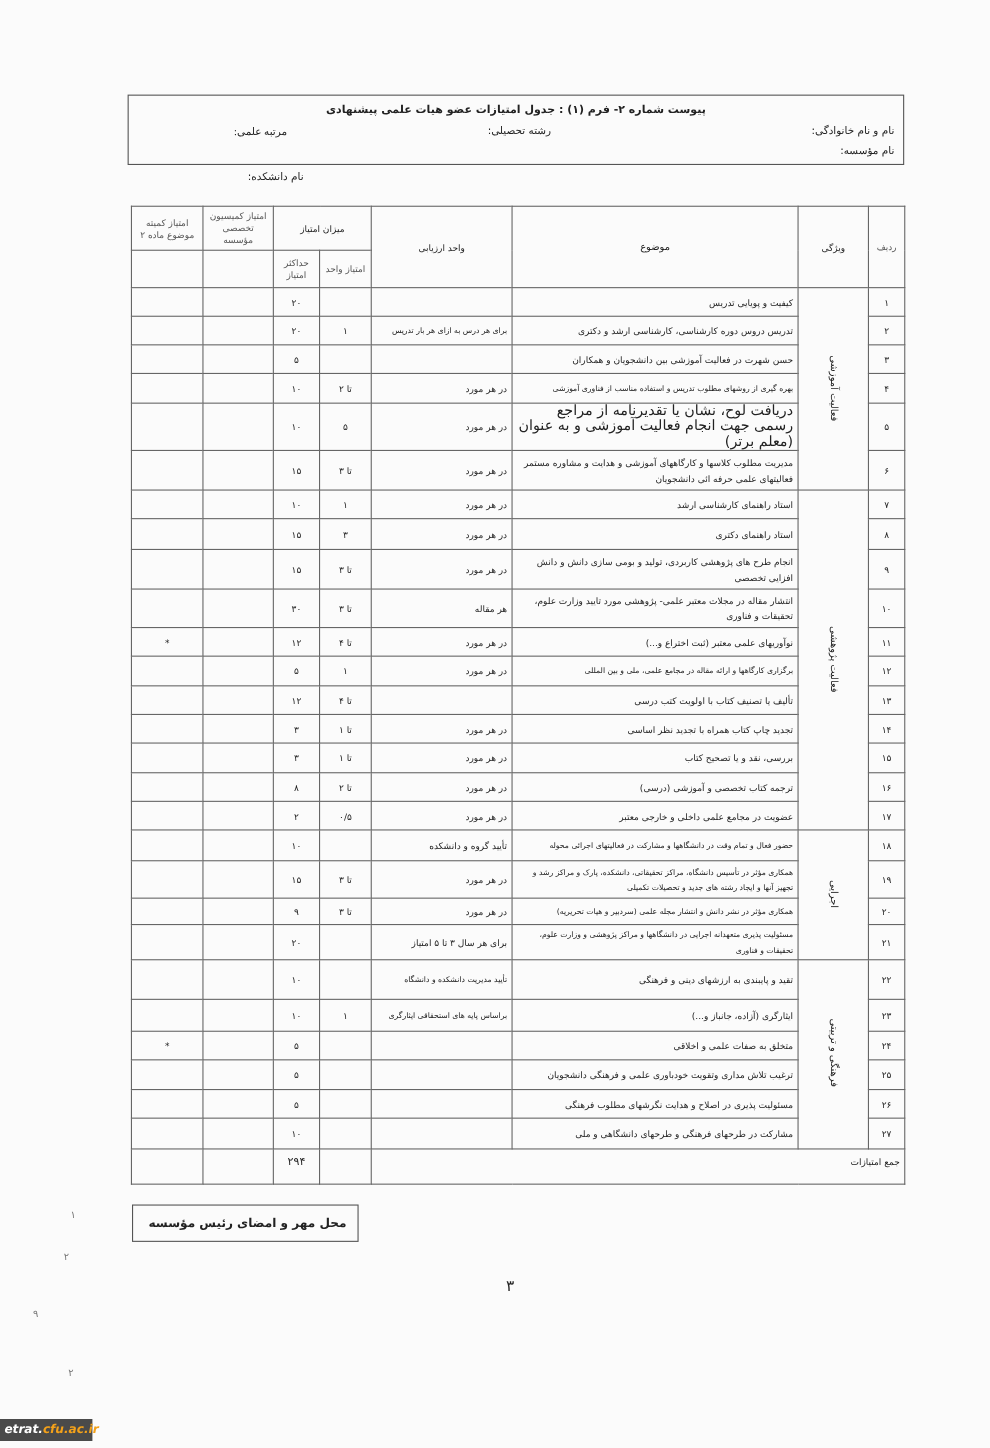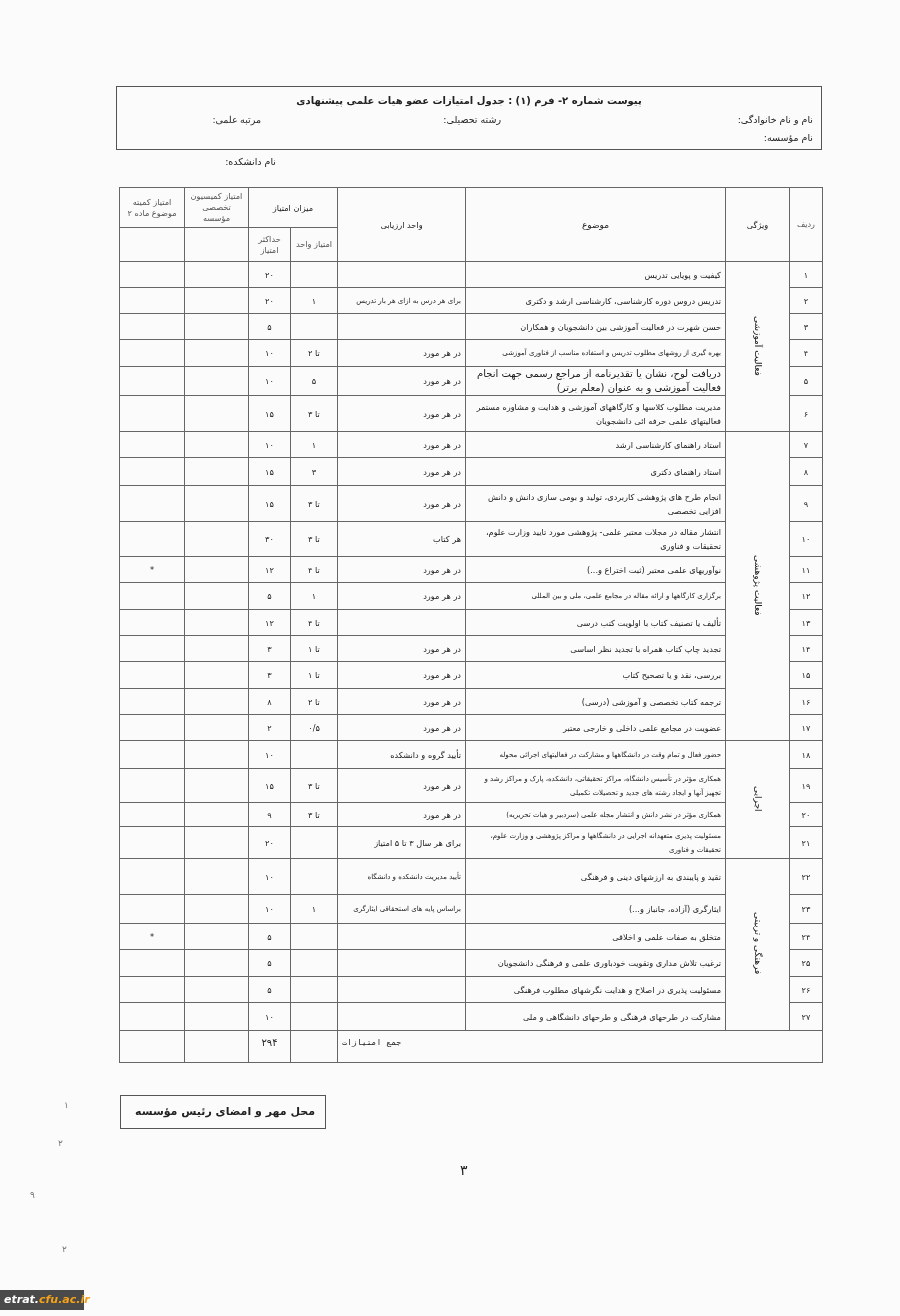--- a/index.html
+++ b/index.html
@@ -29,21 +29,21 @@
   th.big { font-size: 11px; }
   th.small { font-size: 6px; color: #555; line-height: 11px; }
   td.num { text-align: center; font-size: 8.5px; }
   td.topic { text-align: right; line-height: 14px; }
   td.unit { text-align: right; }
   td.cat { text-align: center; padding: 0; }
   .vert {
     display: inline-block; writing-mode: vertical-rl; font-size: 9px;
     white-space: nowrap;
   }
-  td.total-label { text-align: left; font-weight: bold; font-size: 10px; font-family: Liberation Mono, monospace; }
+  td.total-label { text-align: right; font-weight: bold; font-size: 10px; }
   .sign-box {
     position: absolute; left: 120px; top: 1095px; width: 206px; height: 34px;
     border: 1px solid #555; box-sizing: border-box; direction: rtl;
     font-size: 11px; font-weight: bold; line-height: 32px; padding-right: 10px;
   }
   .page-number { position: absolute; left: 460px; top: 1162px; font-size: 14px; }
   .margin-mark { position: absolute; font-size: 9px; color: #777; }
   .watermark {
     position: absolute; left: 0; top: 1290px; width: 84px; height: 20px;
     background: #4a4a4a; color: #fff; font-size: 11px; font-style: italic;
@@ -124,21 +124,21 @@
       <td class="num">۴</td>
       <td class="topic" style="font-size:7px">بهره گیری از روشهای مطلوب تدریس و استفاده مناسب از فناوری آموزشی</td>
       <td class="unit">در هر مورد</td>
       <td class="num">تا ۲</td>
       <td class="num">۱۰</td>
       <td></td>
       <td class="num"></td>
     </tr>
     <tr style="height:29px">
       <td class="num">۵</td>
-      <td class="topic" style="font-size:10px">دریافت لوح، نشان یا تقدیرنامه از مراجع رسمی جهت انجام فعالیت آموزشی و به عنوان (معلم برتر)</td>
+      <td class="topic" style="font-size:13px">دریافت لوح، نشان یا تقدیرنامه از مراجع رسمی جهت انجام فعالیت آموزشی و به عنوان (معلم برتر)</td>
       <td class="unit">در هر مورد</td>
       <td class="num">۵</td>
       <td class="num">۱۰</td>
       <td></td>
       <td class="num"></td>
     </tr>
     <tr style="height:36px">
       <td class="num">۶</td>
       <td class="topic">مدیریت مطلوب کلاسها و کارگاههای آموزشی و هدایت و مشاوره مستمر فعالیتهای علمی حرفه ائی دانشجویان</td>
       <td class="unit">در هر مورد</td>
@@ -172,21 +172,21 @@
       <td class="topic">انجام طرح های پژوهشی کاربردی، تولید و بومی سازی دانش و دانش افزایی تخصصی</td>
       <td class="unit">در هر مورد</td>
       <td class="num">تا ۳</td>
       <td class="num">۱۵</td>
       <td></td>
       <td class="num"></td>
     </tr>
     <tr style="height:35px">
       <td class="num">۱۰</td>
       <td class="topic">انتشار مقاله در مجلات معتبر علمی- پژوهشی مورد تایید وزارت علوم، تحقیقات و فناوری</td>
-      <td class="unit">هر کتاب</td>
+      <td class="unit">هر مقاله</td>
       <td class="num">تا ۳</td>
       <td class="num">۳۰</td>
       <td></td>
       <td class="num"></td>
     </tr>
     <tr style="height:26px">
       <td class="num">۱۱</td>
       <td class="topic">نوآوریهای علمی معتبر (ثبت اختراع و...)</td>
       <td class="unit">در هر مورد</td>
       <td class="num">تا ۴</td>

